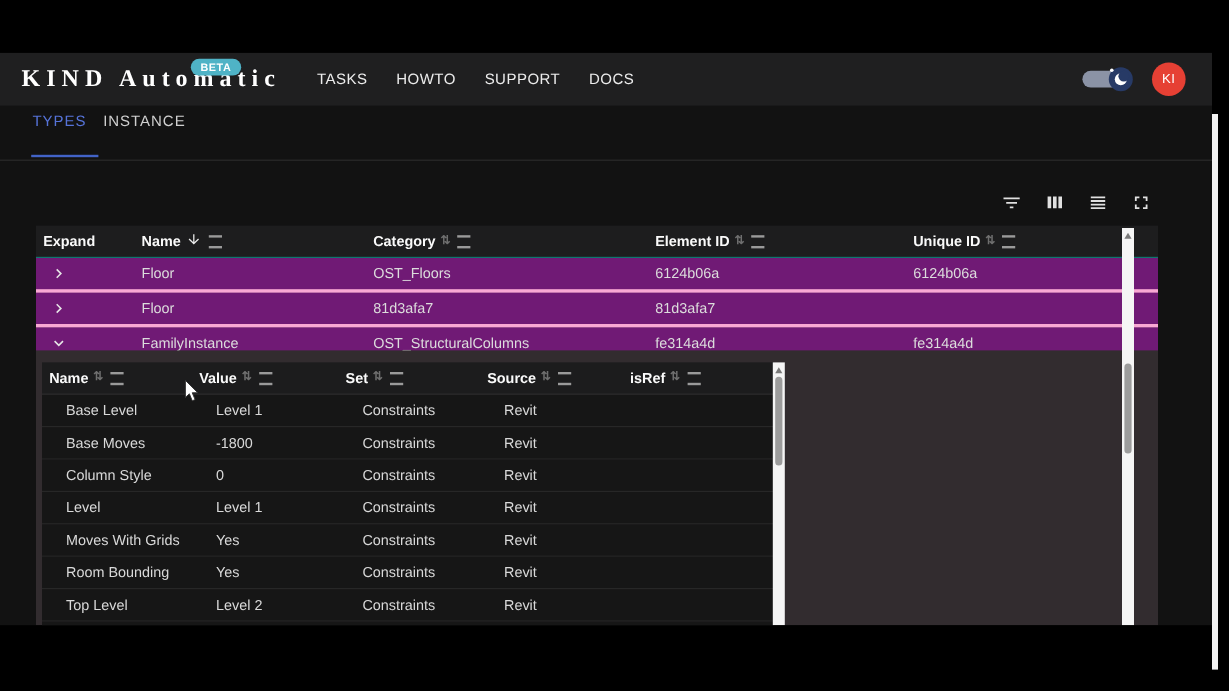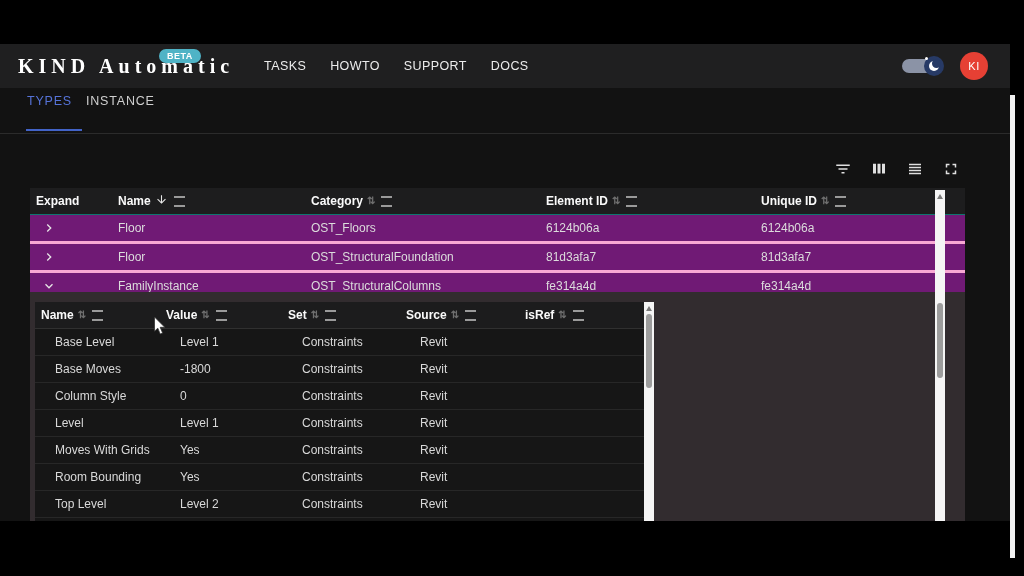--- a/index.html
+++ b/index.html
@@ -177,21 +177,20 @@
           </div>
           <div class="trow">
             <div class="tcell">
               <button class="chevron-btn">
                 <svg width="14" height="14" viewBox="0 0 24 24">
                   <path d="M9 6l6 6-6 6"></path>
                 </svg>
               </button>
             </div>
             <div class="tcell">Floor</div>
-            <div class="tcell">OST_StructuralFoundation</div>
             <div class="tcell">81d3afa7</div>
             <div class="tcell">81d3afa7</div>
           </div>
           <div class="trow">
             <div class="tcell">
               <button class="chevron-btn open">
                 <svg width="14" height="14" viewBox="0 0 24 24">
                   <path d="M9 6l6 6-6 6"></path>
                 </svg>
               </button>

